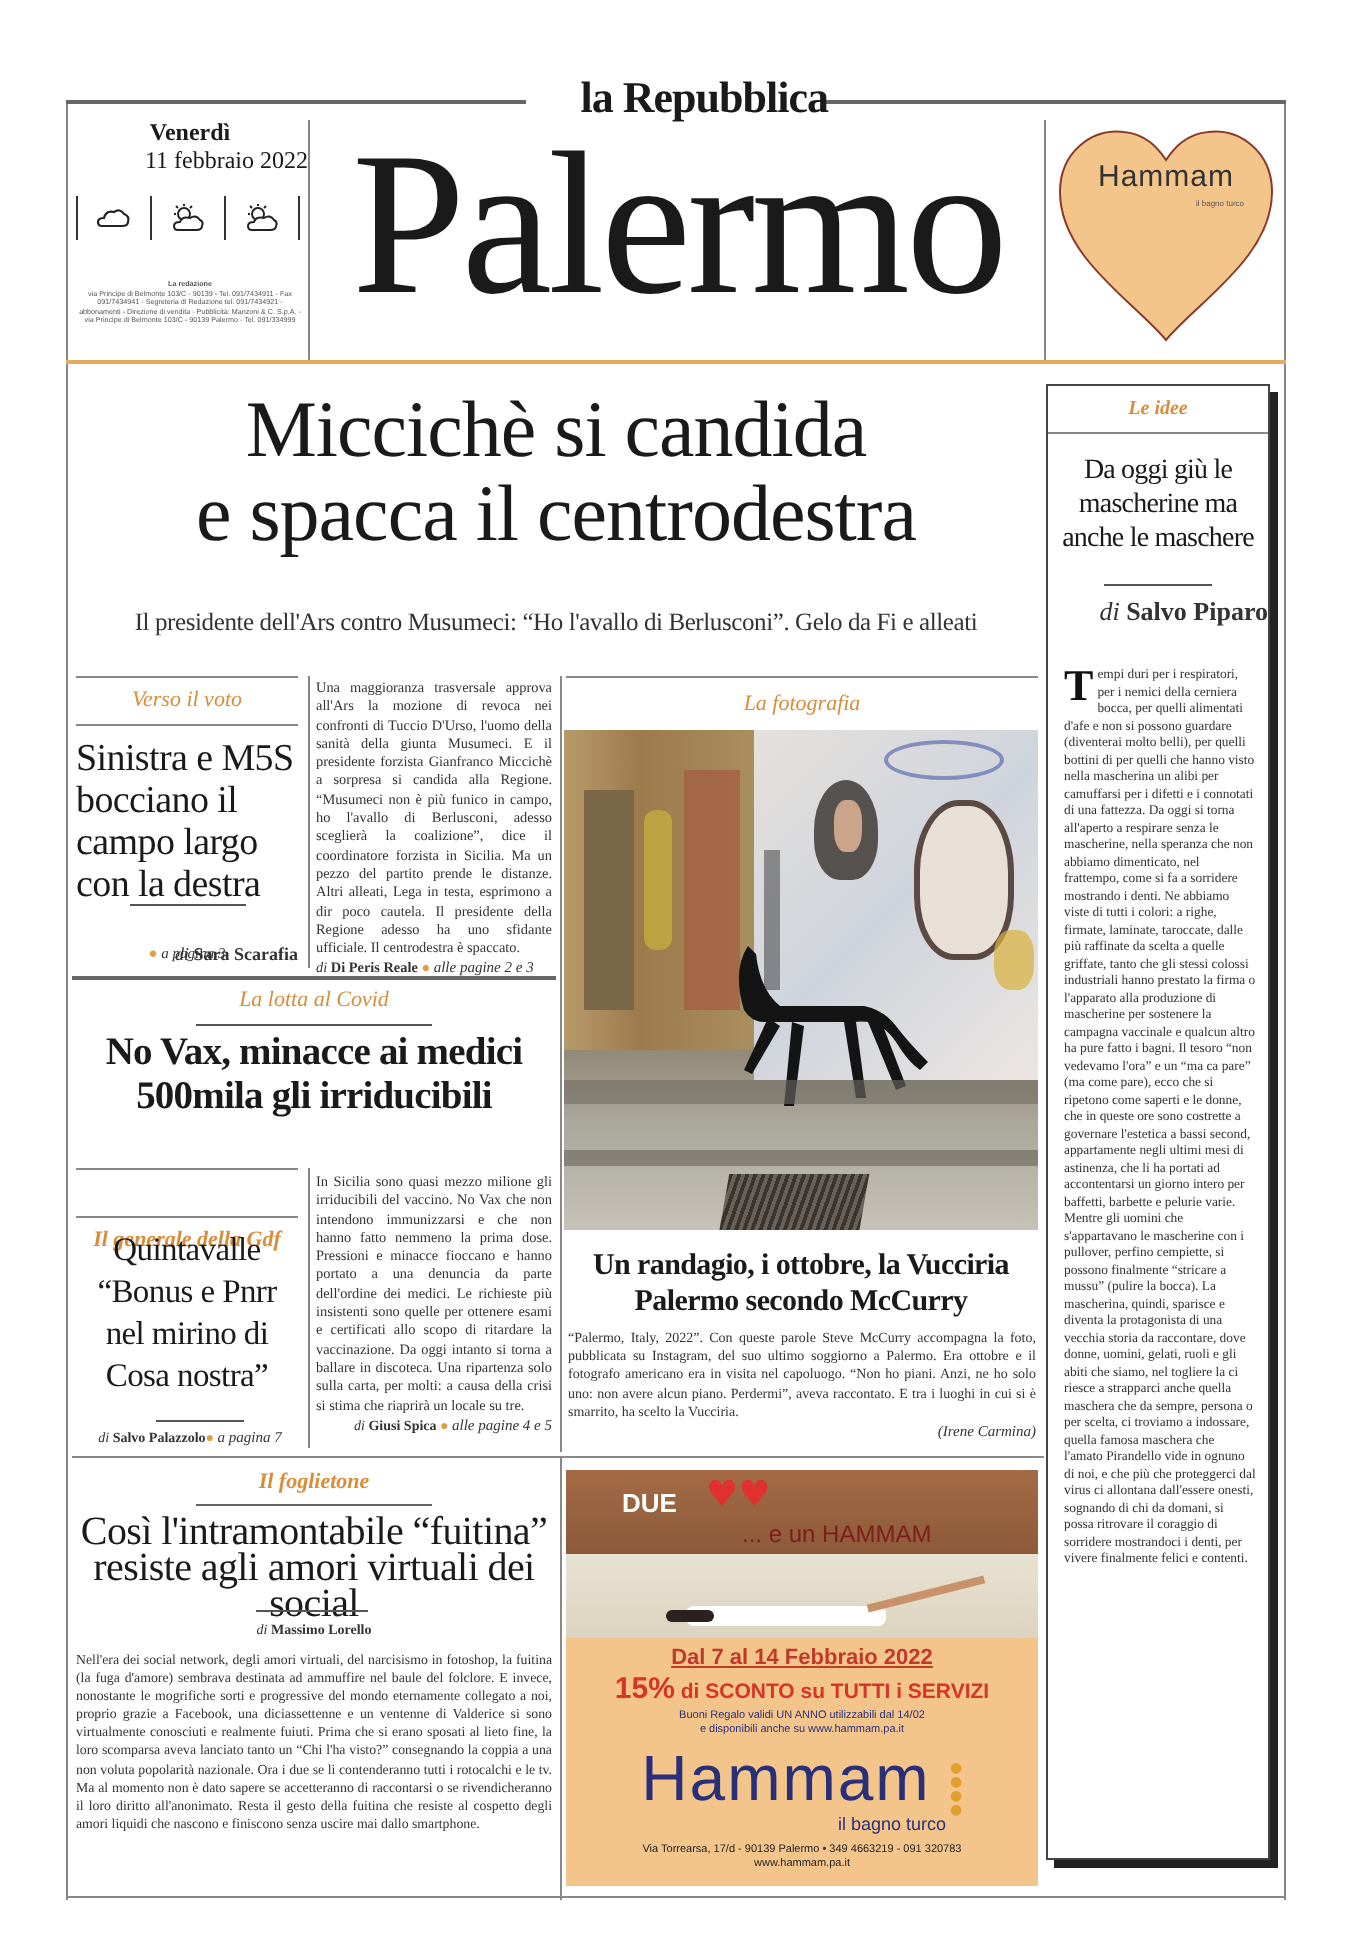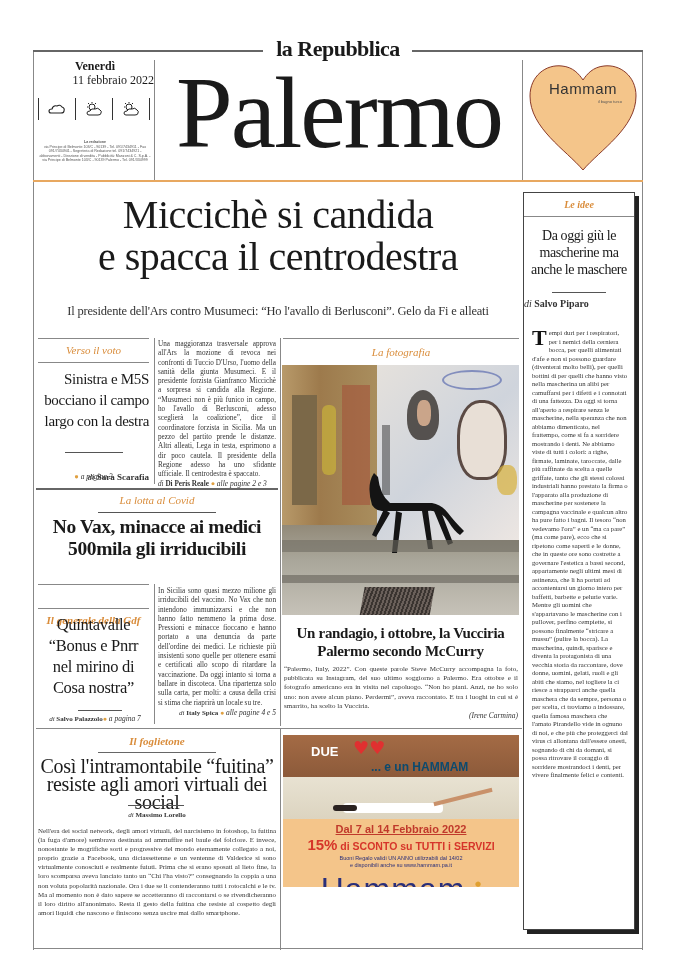--- a/index.html
+++ b/index.html
@@ -17,21 +17,21 @@
   
   #frame{left:33px;top:50px;width:610px;height:900px;border-left:1px solid #888;border-right:1px solid #888;}
 </style>
 </head>
 <body>
 
 <div class="abs" id="frame"></div>
 
 <div class="rule" style="left:33px;top:50px;width:230px;height:2px;background:#666;"></div>
 <div class="rule" style="left:412px;top:50px;width:231px;height:2px;background:#666;"></div>
-<div class="abs serif" style="left:262px;top:36px;width:152px;text-align:center;font-size:22px;font-weight:bold;letter-spacing:-0.5px;">la Repubblica</div>
+<div class="abs serif" style="left:262px;top:36px;width:152px;text-align:right;font-size:22px;font-weight:bold;letter-spacing:-0.5px;">la Repubblica</div>
 
 <div class="abs" style="left:36px;top:60px;width:118px;text-align:center;">
   <div class="serif" style="font-size:12px;font-weight:bold;line-height:13px;">Venerdì</div>
   <div class="serif" style="font-size:12px;line-height:14px;text-align:right;">11 febbraio 2022</div>
 </div>
 <div class="abs" style="left:38px;top:95px;width:112px;height:28px;display:flex;justify-content:space-between;align-items:center;">
   <span style="width:1px;height:22px;background:#333;"></span>
   <svg width="18" height="12" viewBox="0 0 18 12">
       <path d="M3 10 Q1 10 1 8 Q1 6 4 6 Q5 2 9 3 Q12 1 14 4 Q17 5 16 8 Q16 10 13 10 Z" fill="none" stroke="#222" stroke-width="1.1"></path>
     </svg>
@@ -70,21 +70,21 @@
 
 <div class="abs serif" style="left:36px;top:194px;width:484px;text-align:center;font-size:40px;line-height:42px;letter-spacing:-0.5px;">
   <div>Miccichè si candida</div>
   <div>e spacca il centrodestra</div>
 </div>
 <div class="abs serif" style="left:36px;top:304px;width:484px;text-align:center;font-size:12.5px;color:#333;letter-spacing:-0.2px;">Il presidente dell'Ars contro Musumeci: “Ho l'avallo di Berlusconi”. Gelo da Fi e alleati</div>
 
 <div class="rule" style="left:38px;top:338px;width:111px;height:1px;background:#888;"></div>
 <div class="abs kicker" style="left:38px;top:344px;width:111px;">Verso il voto</div>
 <div class="rule" style="left:38px;top:362px;width:111px;height:1px;background:#888;"></div>
-<div class="abs serif" style="left:38px;top:369px;width:111px;text-align:right;font-size:15px;line-height:21px;letter-spacing:-0.3px;">Sinistra e M5S bocciano il campo largo con la destra</div>
+<div class="abs serif" style="left:38px;top:369px;width:111px;text-align:left;font-size:19px;line-height:21px;letter-spacing:-0.3px;">Sinistra e M5S bocciano il campo largo con la destra</div>
 <div class="rule" style="left:65px;top:452px;width:58px;height:1px;background:#555;"></div>
 <div class="abs byline" style="left:38px;top:472px;width:111px;text-align:right;font-size:9px;"><i>di</i> <b>Sara Scarafia</b></div>
 <div class="abs byline ref" style="left:38px;top:472px;width:111px;text-align:center;"><span class="dot">●</span> <span>a pagina 3</span></div>
 
 <div class="rule" style="left:154px;top:338px;width:1px;height:146px;background:#888;"></div>
 
 <div class="abs body-text" style="left:158px;top:340px;width:118px;">
   <span>Una maggioranza trasversale approva all'Ars la mozione di revoca nei confronti di Tuccio D'Urso, l'uomo della sanità della giunta Musumeci. E il presidente forzista Gianfranco Miccichè a sorpresa si candida alla Regione. “Musumeci non è più funico in campo, ho l'avallo di Berlusconi, adesso sceglierà la coalizione”, dice il coordinatore forzista in Sicilia. Ma un pezzo del partito prende le distanze. Altri alleati, Lega in testa, esprimono a dir poco cautela. Il presidente della Regione adesso ha uno sfidante ufficiale. Il centrodestra è spaccato.</span>
   <div class="byline" style="font-size:7.2px;"><i>di</i> <b>Di Peris Reale</b> <span class="dot">●</span> <span class="ref">alle pagine 2 e 3</span></div>
 </div>
@@ -101,21 +101,21 @@
 <div class="abs kicker" style="left:38px;top:590px;width:111px;font-weight:bold;margin-top:24px;">Il generale della Gdf</div>
 <div class="rule" style="left:38px;top:608px;width:111px;height:1px;background:#888;"></div>
 <div class="abs serif" style="left:38px;top:614px;width:111px;text-align:center;font-size:16.5px;line-height:21px;letter-spacing:-0.3px;">Quintavalle “Bonus e Pnrr nel mirino di Cosa nostra”</div>
 <div class="rule" style="left:78px;top:710px;width:44px;height:1px;background:#555;"></div>
 <div class="abs byline" style="left:38px;top:714px;width:114px;text-align:center;font-size:7px;"><i>di</i> <b>Salvo Palazzolo</b><span class="dot">●</span> <span class="ref">a pagina 7</span></div>
 
 <div class="rule" style="left:154px;top:584px;width:1px;height:140px;background:#888;"></div>
 
 <div class="abs body-text" style="left:158px;top:587px;width:118px;">
   <span>In Sicilia sono quasi mezzo milione gli irriducibili del vaccino. No Vax che non intendono immunizzarsi e che non hanno fatto nemmeno la prima dose. Pressioni e minacce fioccano e hanno portato a una denuncia da parte dell'ordine dei medici. Le richieste più insistenti sono quelle per ottenere esami e certificati allo scopo di ritardare la vaccinazione. Da oggi intanto si torna a ballare in discoteca. Una ripartenza solo sulla carta, per molti: a causa della crisi si stima che riaprirà un locale su tre.</span>
-  <div class="byline" style="font-size:7px;text-align:right;"><i>di</i> <b>Italy Spica</b> <span class="dot">●</span> <span class="ref">alle pagine 4 e 5</span></div>
+  <div class="byline" style="font-size:7px;text-align:right;"><i>di</i> <b>Giusi Spica</b> <span class="dot">●</span> <span class="ref">alle pagine 4 e 5</span></div>
 </div>
 
 <div class="rule" style="left:280px;top:338px;width:1px;height:388px;background:#888;"></div>
 <div class="rule" style="left:283px;top:338px;width:236px;height:1px;background:#888;"></div>
 <div class="abs kicker" style="left:283px;top:346px;width:236px;font-weight:normal;">La fotografia</div>
 <div class="abs" style="left:282px;top:365px;width:237px;height:250px;overflow:hidden;background:linear-gradient(180deg,#d9c9a6 0%,#b8a27a 40%,#8f8674 62%,#a9a69a 78%,#c6c2b8 100%);">
   <div class="abs" style="left:0;top:0;width:95px;height:160px;background:linear-gradient(90deg,#b89a6a,#9d7a4c 40%,#a98e5e);"></div>
   <div class="abs" style="left:10px;top:30px;width:25px;height:110px;background:#7b6848;"></div>
   <div class="abs" style="left:40px;top:40px;width:14px;height:70px;background:#c9b23a;opacity:.7;border-radius:6px;"></div>
   <div class="abs" style="left:60px;top:20px;width:28px;height:120px;background:#a3533b;opacity:.6;"></div>
@@ -151,25 +151,25 @@
 <div class="abs serif" style="left:36px;top:757px;width:242px;text-align:center;font-size:20px;line-height:18px;letter-spacing:-0.3px;">
   <div>Così l'intramontabile “fuitina”</div>
   <div>resiste agli amori virtuali dei social</div>
 </div>
 <div class="rule" style="left:128px;top:805px;width:56px;height:1px;background:#555;"></div>
 <div class="abs byline" style="left:36px;top:811px;width:242px;text-align:center;font-size:7px;"><i>di</i> <b>Massimo Lorello</b></div>
 <div class="abs body-text" style="left:38px;top:826px;width:238px;font-size:6.9px;line-height:9.1px;">Nell'era dei social network, degli amori virtuali, del narcisismo in fotoshop, la fuitina (la fuga d'amore) sembrava destinata ad ammuffire nel baule del folclore. E invece, nonostante le mogrifiche sorti e progressive del mondo eternamente collegato a noi, proprio grazie a Facebook, una diciassettenne e un ventenne di Valderice si sono virtualmente conosciuti e realmente fuiuti. Prima che si erano sposati al lieto fine, la loro scomparsa aveva lanciato tanto un “Chi l'ha visto?” consegnando la coppia a una non voluta popolarità nazionale. Ora i due se li contenderanno tutti i rotocalchi e le tv. Ma al momento non è dato sapere se accetteranno di raccontarsi o se rivendicheranno il loro diritto all'anonimato. Resta il gesto della fuitina che resiste al cospetto degli amori liquidi che nascono e finiscono senza uscire mai dallo smartphone.</div>
 
 <div class="rule" style="left:280px;top:728px;width:1px;height:222px;background:#888;"></div>
 
-<div class="abs" style="left:283px;top:735px;width:236px;height:152px;background:#f4c58a;overflow:hidden;">
+<div class="abs" style="left:283px;top:735px;width:236px;height:208px;background:#f4c58a;overflow:hidden;">
   <div class="abs" style="left:0;top:0;width:236px;height:42px;background:linear-gradient(180deg,#a46b45,#8c5a3a);"></div>
   <div class="abs" style="left:28px;top:9px;font-family:'Liberation Sans',sans-serif;font-weight:bold;color:#fff;font-size:13px;">DUE</div>
   <div class="abs" style="left:70px;top:4px;color:#e03030;font-size:18px;line-height:18px;">♥♥</div>
-  <div class="abs" style="left:88px;top:25px;font-family:'Liberation Sans',sans-serif;font-weight:bold;color:#0c4a6e;font-size:12px;text-align:center;">... e un HAMMAM</div>
+  <div class="abs" style="left:88px;top:25px;font-family:'Liberation Sans',sans-serif;font-weight:normal;color:#7f1d1d;font-size:12px;text-align:center;">... e un HAMMAM</div>
   <div class="abs" style="left:0;top:42px;width:236px;height:42px;background:linear-gradient(180deg,#e8e2d2,#dcd4c0);"></div>
   <div class="abs" style="left:60px;top:68px;width:100px;height:10px;background:#fff;border-radius:4px;"></div>
   <div class="abs" style="left:150px;top:60px;width:60px;height:4px;background:#c9916a;transform:rotate(-14deg);"></div>
   <div class="abs" style="left:50px;top:70px;width:24px;height:6px;background:#2a2220;border-radius:3px;"></div>
   <div class="abs" style="left:0;top:88px;width:236px;text-align:center;font-family:'Liberation Sans',sans-serif;font-weight:bold;color:#c0392b;font-size:11px;text-decoration:underline;">Dal 7 al 14 Febbraio 2022</div>
   <div class="abs" style="left:0;top:101px;width:236px;text-align:center;font-family:'Liberation Sans',sans-serif;font-weight:bold;color:#d6352a;font-size:10.5px;white-space:nowrap;"><span style="font-size:15px;">15%</span> <span>di SCONTO su TUTTI  i SERVIZI</span></div>
   <div class="abs" style="left:0;top:120px;width:236px;text-align:center;font-family:'Liberation Sans',sans-serif;font-size:5.5px;color:#2a2f7a;line-height:7px;">
     <div>Buoni Regalo validi UN ANNO utilizzabili dal 14/02</div>
     <div>e disponibili anche su www.hammam.pa.it</div>
   </div>
@@ -182,18 +182,18 @@
   </div>
 </div>
 
 <div class="rule" style="left:33px;top:948px;width:610px;height:1px;background:#888;"></div>
 
 <div class="abs" style="left:523px;top:192px;width:112px;height:738px;border:1px solid #444;box-shadow:4px 4px 0 #222;background:#fff;">
   <div class="kicker" style="margin-top:6px;font-size:10px;font-weight:bold;">Le idee</div>
   <div style="border-top:1px solid #888;margin-top:6px;"></div>
   <div class="serif" style="margin-top:10px;text-align:center;font-size:14px;line-height:17px;letter-spacing:-0.4px;padding:0 4px;">Da oggi giù le mascherine ma anche le maschere</div>
   <div style="width:54px;border-top:1px solid #555;margin:14px auto 0;"></div>
-  <div class="byline" style="text-align:left;margin-top:5px;font-size:10px;"><i>di</i> <b>Salvo Piparo</b></div>
+  <div class="byline" style="text-align:right;margin-top:5px;font-size:13px;"><i>di</i> <b>Salvo Piparo</b></div>
   <div class="body-text" style="margin:20px 6px 0 8px;font-size:6.7px;line-height:8.5px;text-align:left;">
     <span style="float:left;font-size:22px;line-height:18px;font-weight:bold;margin-right:2px;color:#111;">T</span>
     <span>empi duri per i respiratori, per i nemici della cerniera bocca, per quelli alimentati d'afe e non si possono guardare (diventerai molto belli), per quelli bottini di per quelli che hanno visto nella mascherina un alibi per camuffarsi per i difetti e i connotati di una fattezza. Da oggi si torna all'aperto a respirare senza le mascherine, nella speranza che non abbiamo dimenticato, nel frattempo, come si fa a sorridere mostrando i denti. Ne abbiamo viste di tutti i colori: a righe, firmate, laminate, taroccate, dalle più raffinate da scelta a quelle griffate, tanto che gli stessi colossi industriali hanno prestato la firma o l'apparato alla produzione di mascherine per sostenere la campagna vaccinale e qualcun altro ha pure fatto i bagni. Il tesoro “non vedevamo l'ora” e un “ma ca pare” (ma come pare), ecco che si ripetono come saperti e le donne, che in queste ore sono costrette a governare l'estetica a bassi second, appartamente negli ultimi mesi di astinenza, che li ha portati ad accontentarsi un giorno intero per baffetti, barbette e pelurie varie. Mentre gli uomini che s'appartavano le mascherine con i pullover, perfino cempiette, si possono finalmente “stricare a mussu” (pulire la bocca). La mascherina, quindi, sparisce e diventa la protagonista di una vecchia storia da raccontare, dove donne, uomini, gelati, ruoli e gli abiti che siamo, nel togliere la ci riesce a strapparci anche quella maschera che da sempre, persona o per scelta, ci troviamo a indossare, quella famosa maschera che l'amato Pirandello vide in ognuno di noi, e che più che proteggerci dal virus ci allontana dall'essere onesti, sognando di chi da domani, si possa ritrovare il coraggio di sorridere mostrandoci i denti, per vivere finalmente felici e contenti.</span>
   </div>
 </div>
 
 </body></html>

